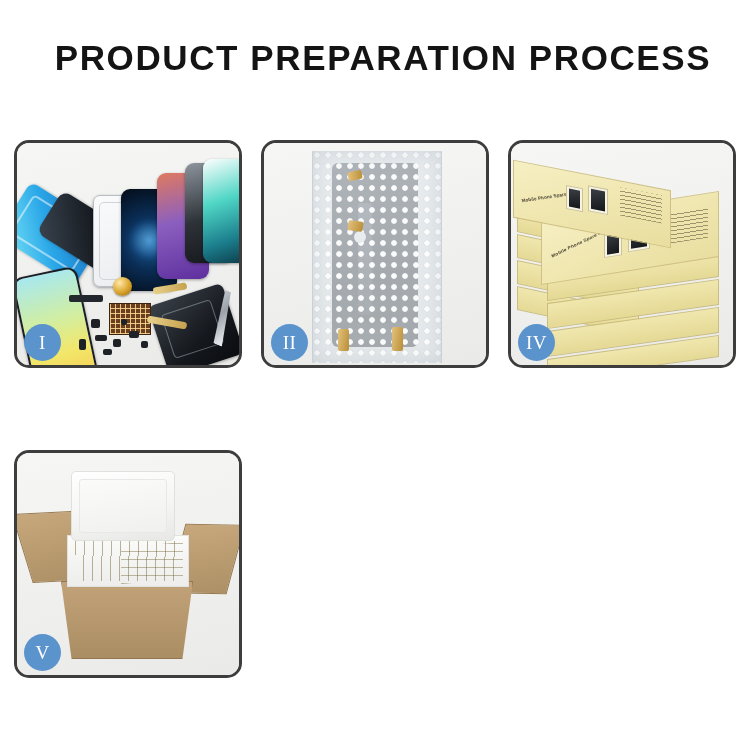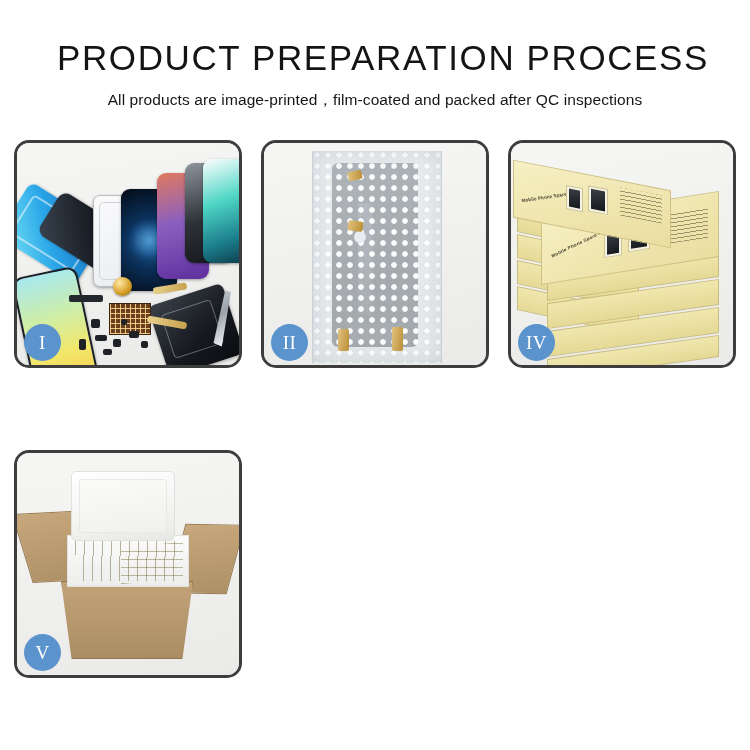--- a/index.html
+++ b/index.html
@@ -11,21 +11,21 @@
     font-family: "Liberation Sans", sans-serif;
     overflow: hidden;
     position: relative;
   }
 
   
   .header { padding-top: 40px; text-align: center; }
 
   .title {
     font-size: 35px;
-    font-weight: 400;
+    font-weight: 700;
     letter-spacing: 1.6px;
     color: #141414;
     line-height: 1.05;
     white-space: nowrap;
     margin-left: 16px;
   }
 
   .subtitle {
     margin-top: 13px;
     font-size: 15.5px;
@@ -385,21 +385,20 @@
     background: rgba(146,120,80,.55);
   }
   .c6-tab1 { left: 72px; top: 96px; }
   .c6-tab2 { left: 78px; top: 158px; }
 </style>
 </head>
 <body>
 
 <div class="header">
   <div class="title">PRODUCT PREPARATION PROCESS</div>
-  <div class="subtitle">All products are image-printed，film-coated and packed after QC inspections</div>
 </div>
 
 <div class="grid">
 
   <div class="panel">
     <div class="panel-stage">
       <div class="ph p1-adh"></div>
       <div class="ph p1-bk"></div>
       <div class="ph p1-glass"></div>
       <div class="ph p1-dark"></div>

